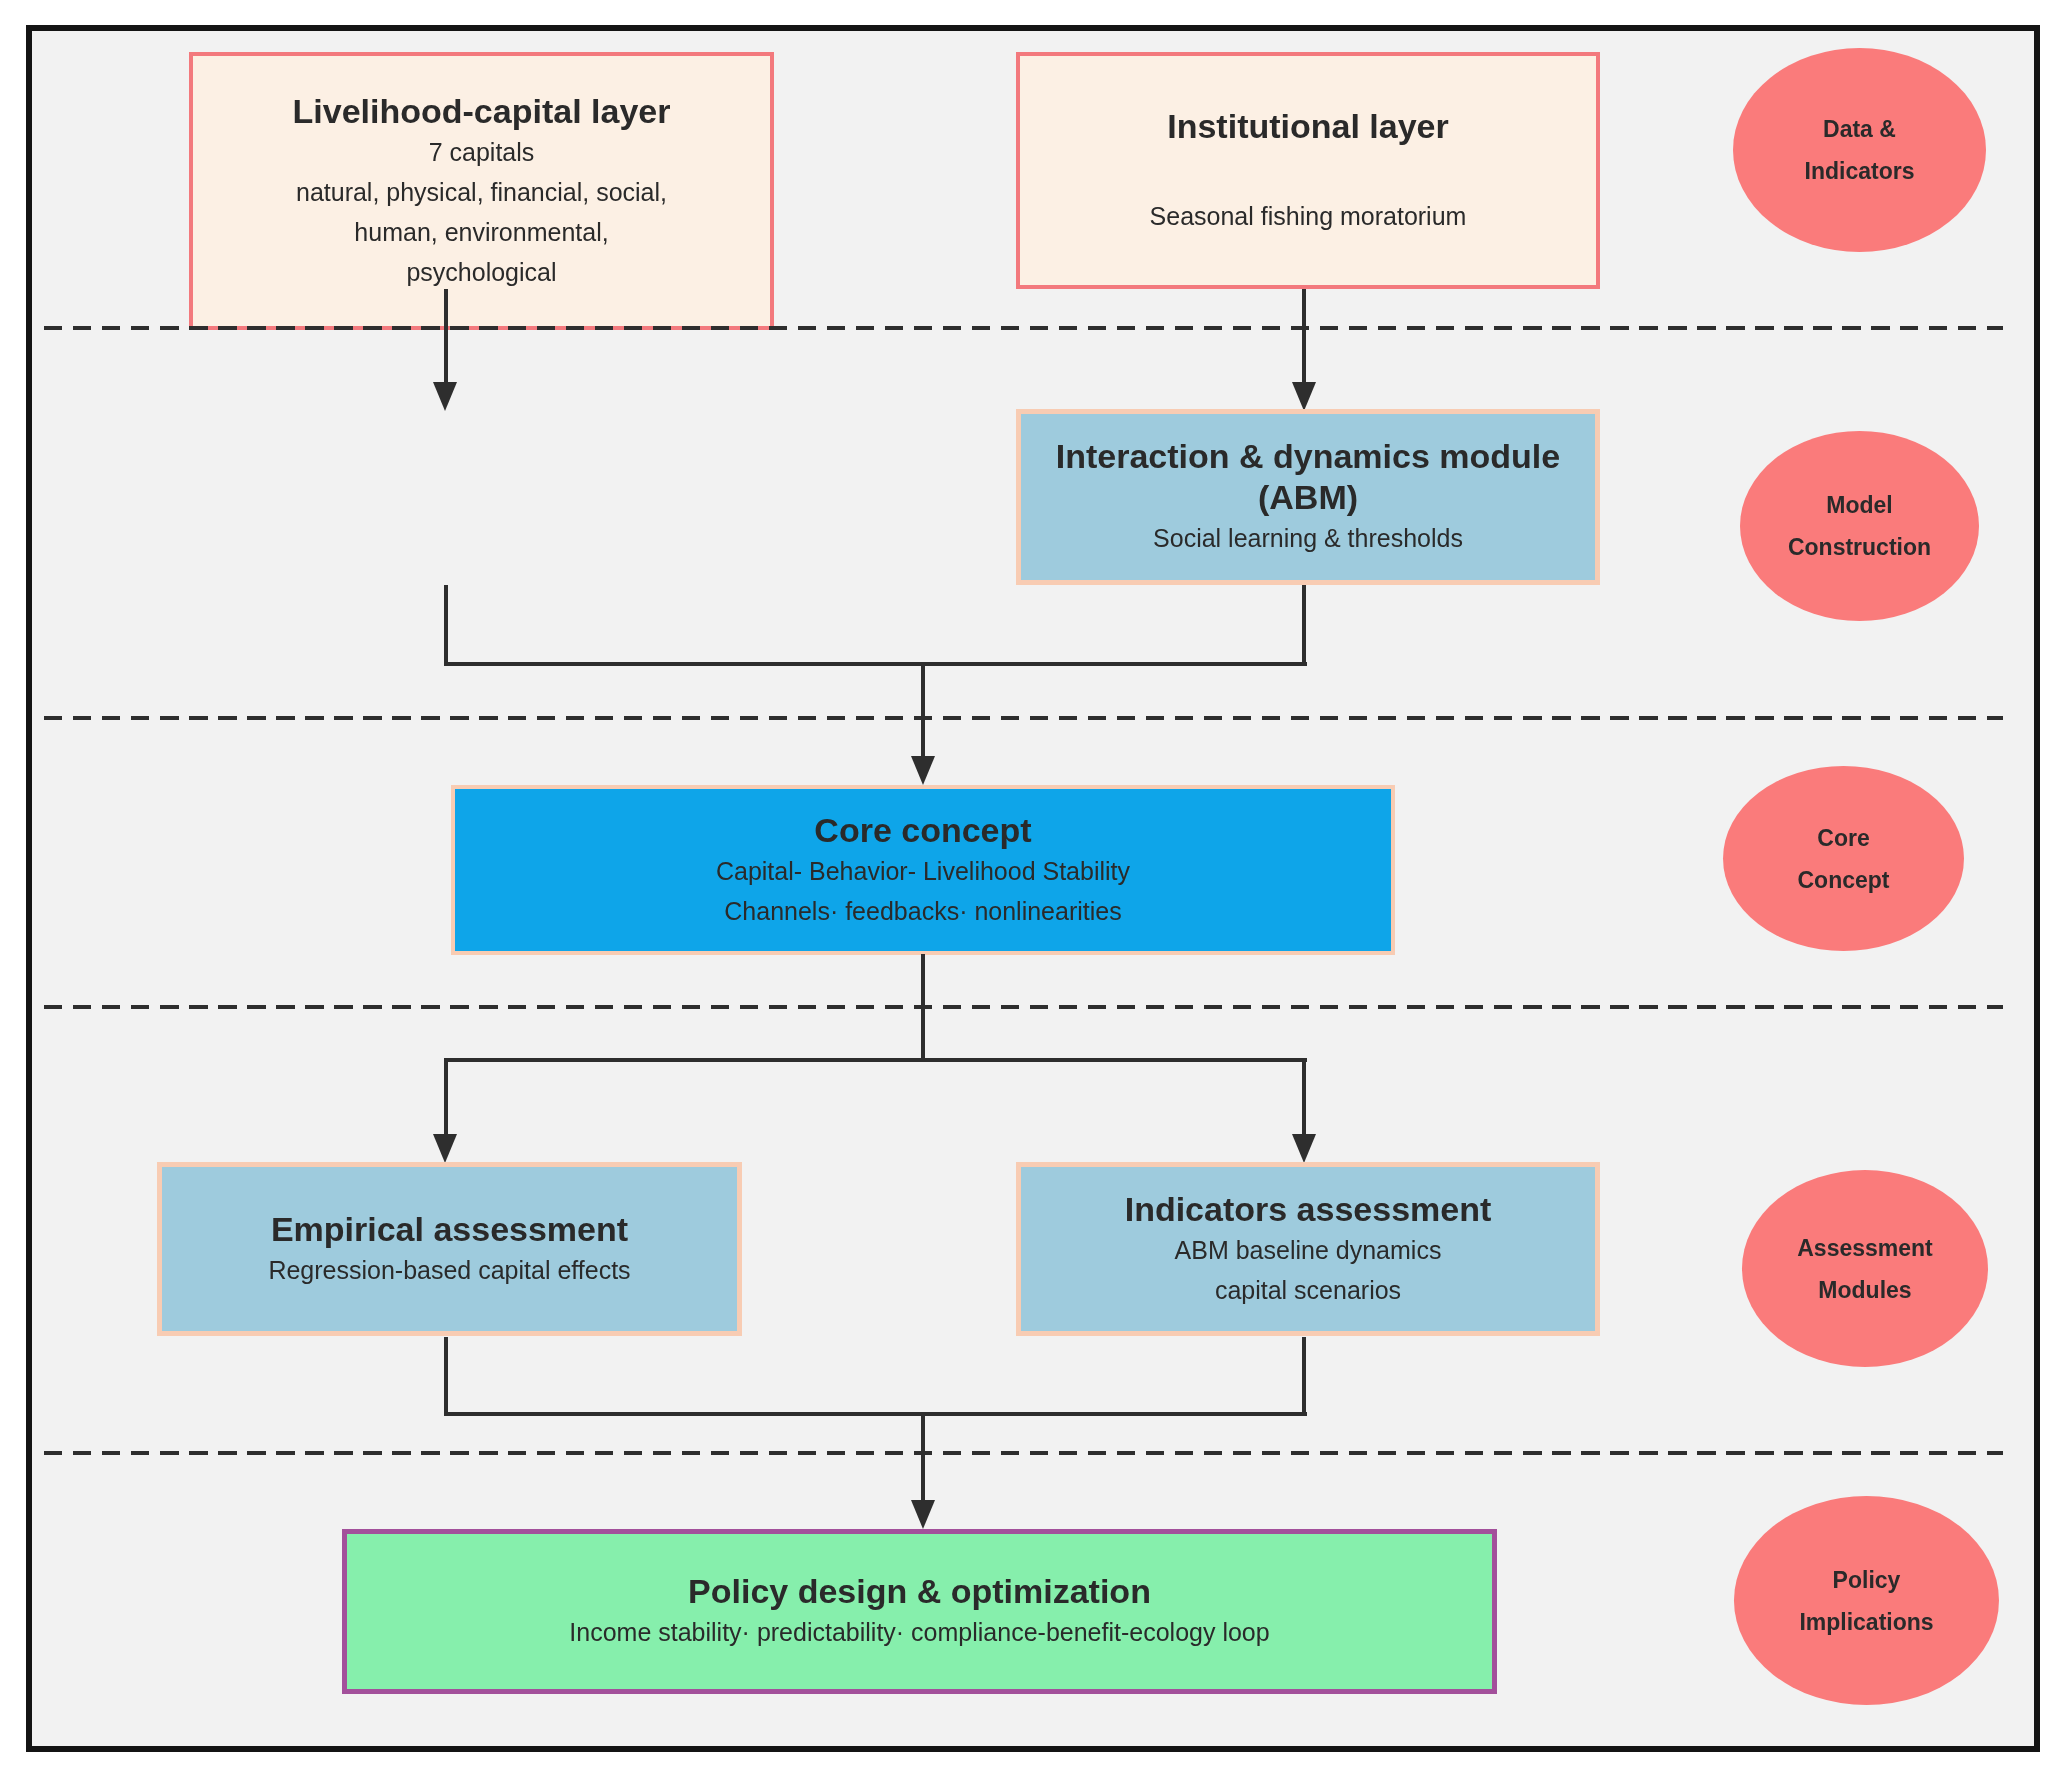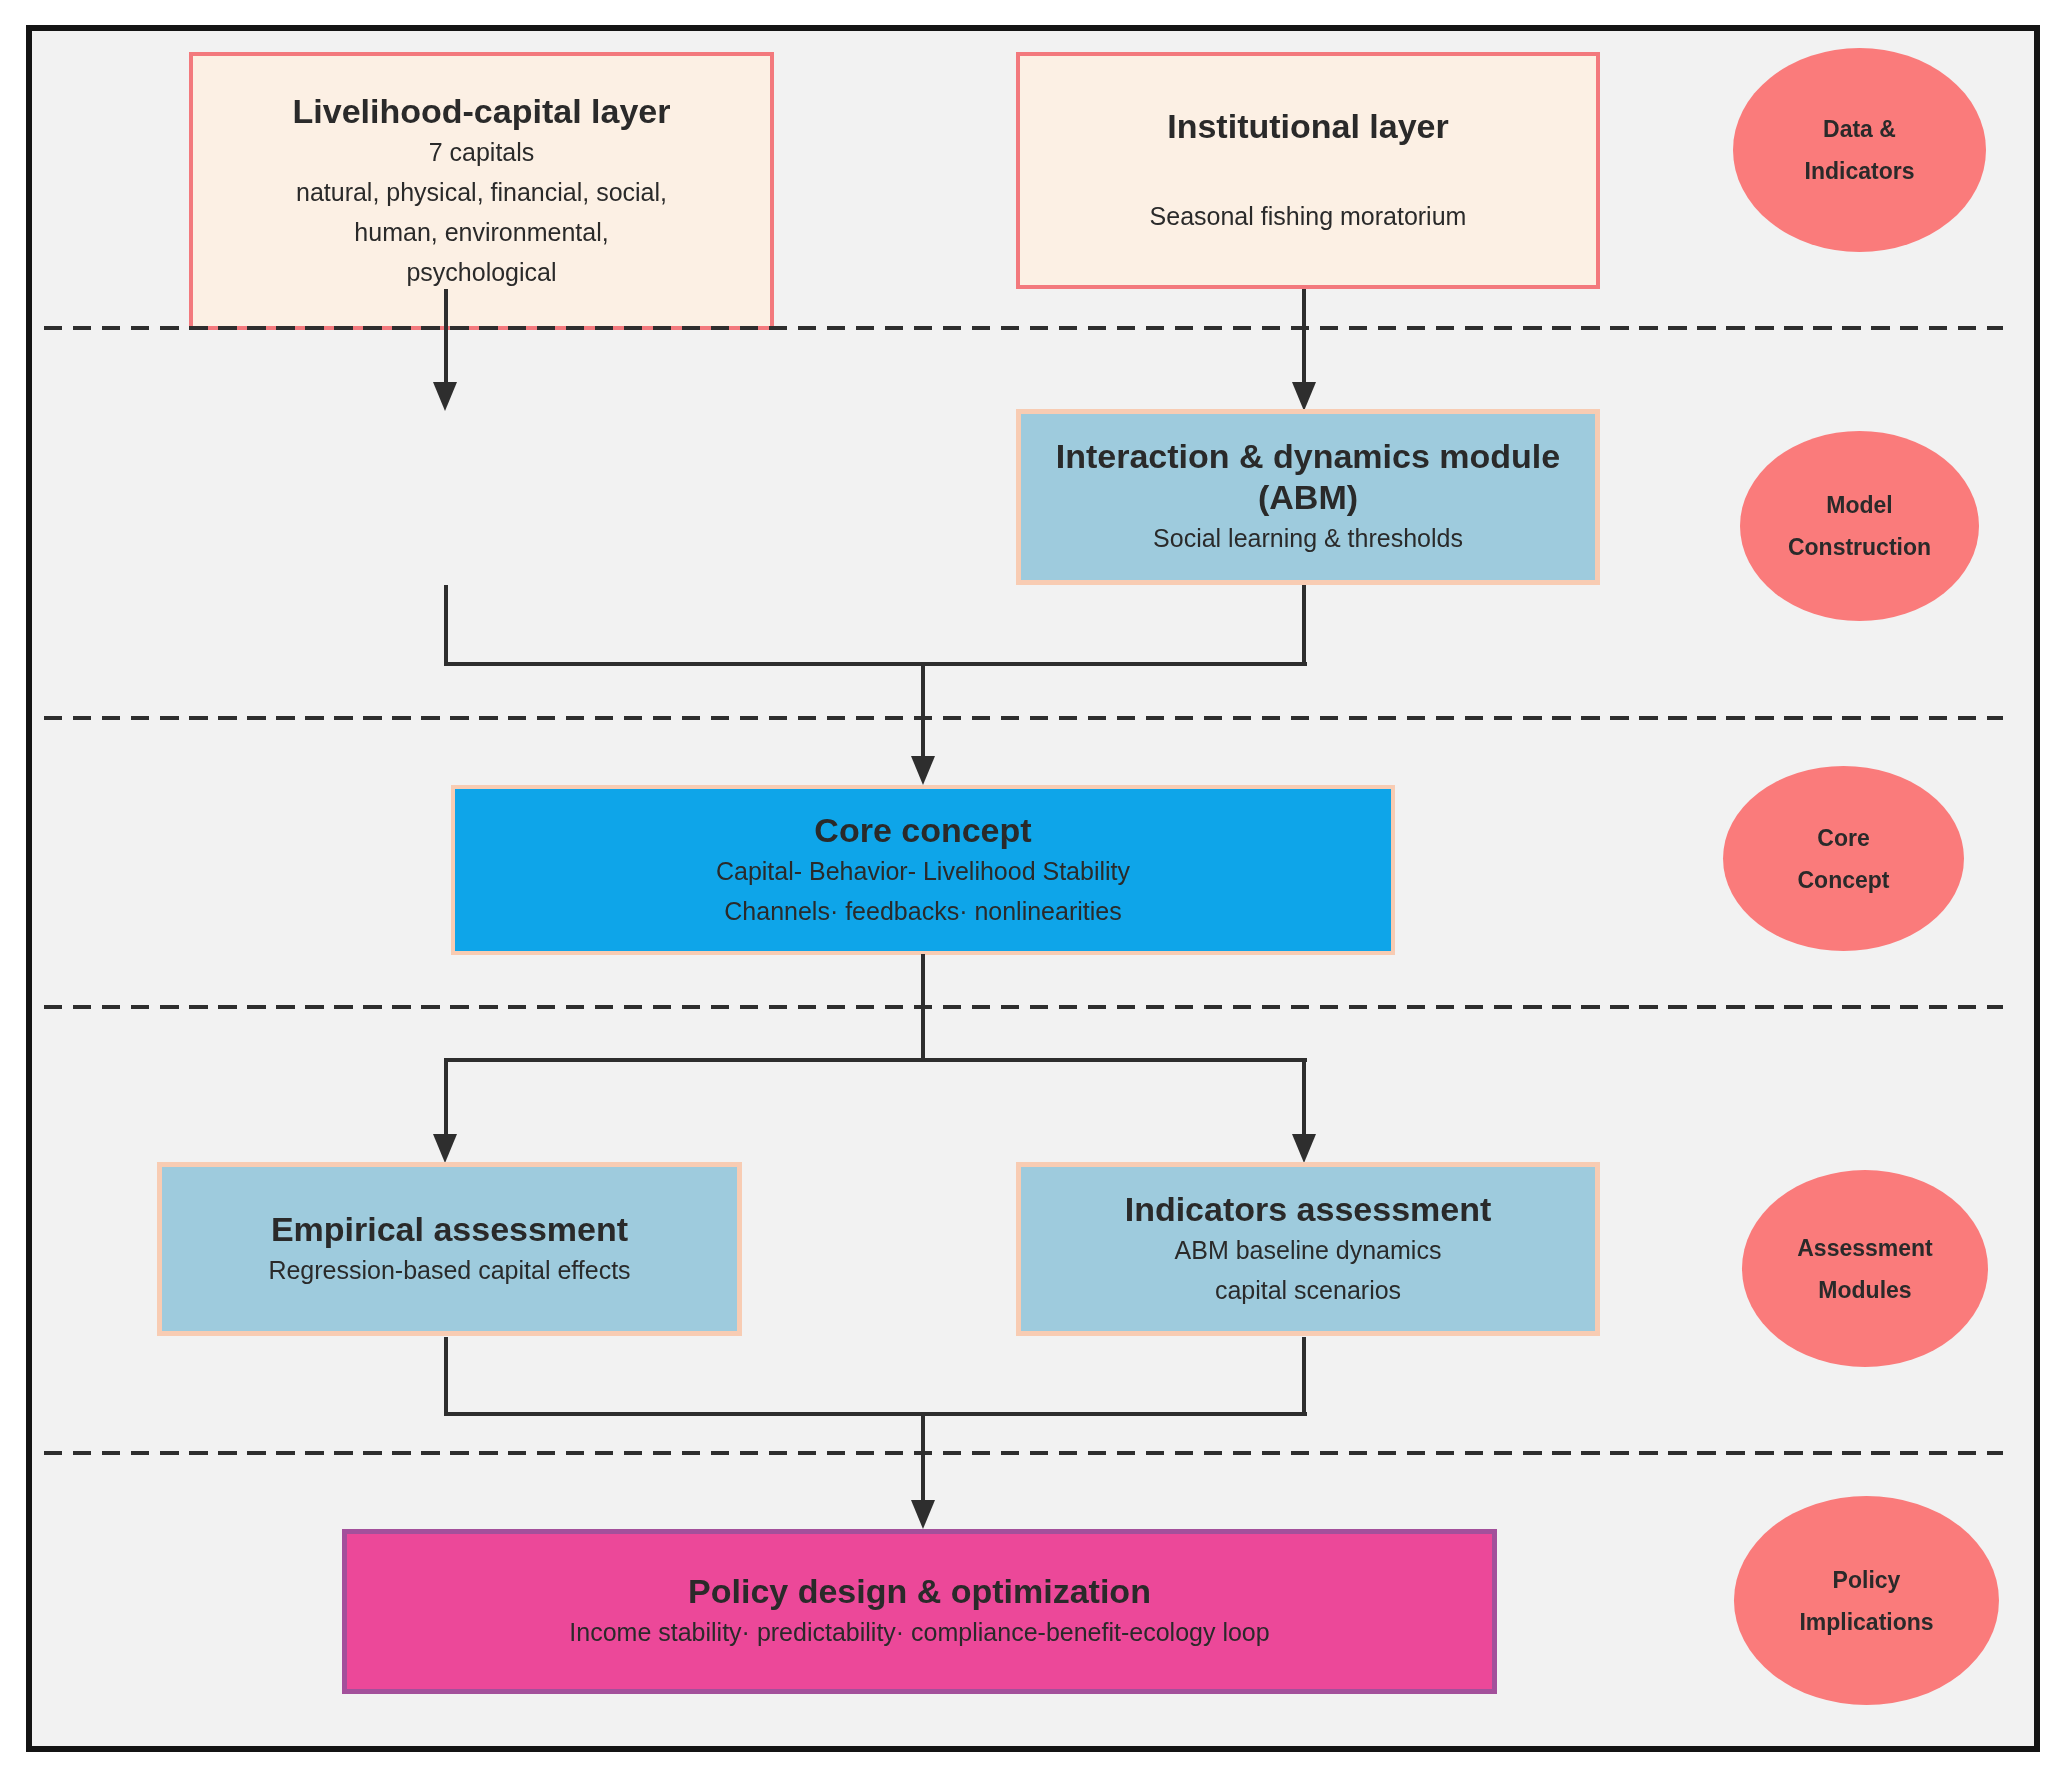--- a/index.html
+++ b/index.html
@@ -16,21 +16,21 @@
   .box{
     position:absolute;box-sizing:border-box;
     display:flex;flex-direction:column;align-items:center;justify-content:center;
     text-align:center;
   }
   .box .t{font-weight:bold;font-size:34px;line-height:41px;}
   .box .b{font-size:25px;line-height:40px;}
   .cream{background:#FCF0E4;border:4.1px solid #F3797D;}
   .blue{background:#9ECBDD;border:5.5px solid #F8CCB3;}
   .corebox{background:#0ea5e9;border:4.1px solid #F8CCB3;}
-  .policybox{background:#ec4899;border:5.5px solid #A3509B;}
+  .policybox{background:#86efac;border:5.5px solid #A3509B;}
   .spread{row-gap:49px;}
   .stage{
     position:absolute;background:#FA7B7B;border-radius:50%;
     display:flex;flex-direction:column;align-items:center;justify-content:center;
     text-align:center;font-weight:bold;font-size:23px;line-height:42px;color:#2A2A2A;
   }
   .vline{position:absolute;width:4.1px;background:#2E2E2E;}
   .hline{position:absolute;height:4.1px;background:#2E2E2E;}
   .dashed{
     position:absolute;height:4.1px;left:44px;width:1959px;

